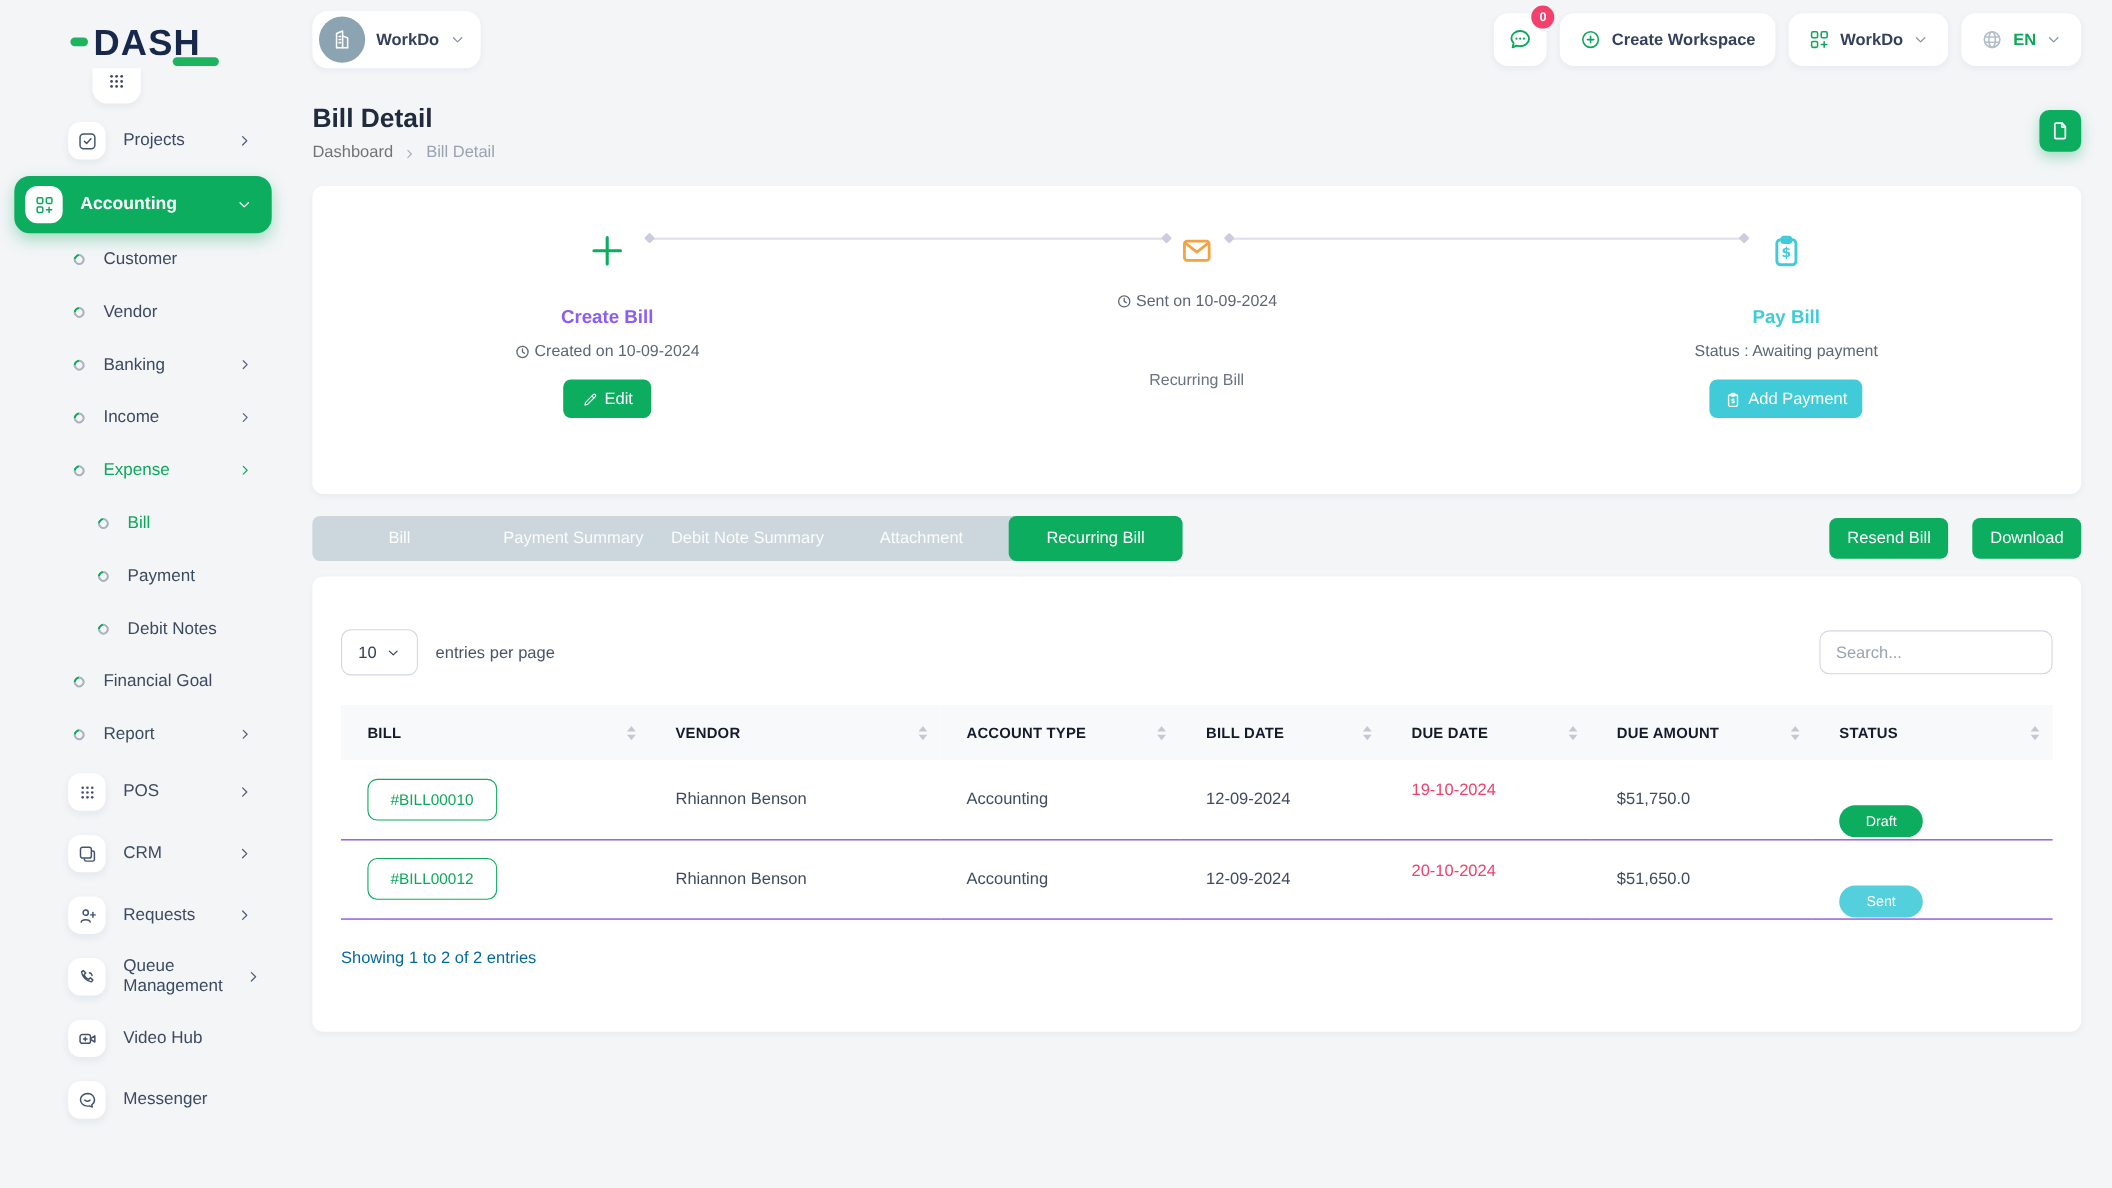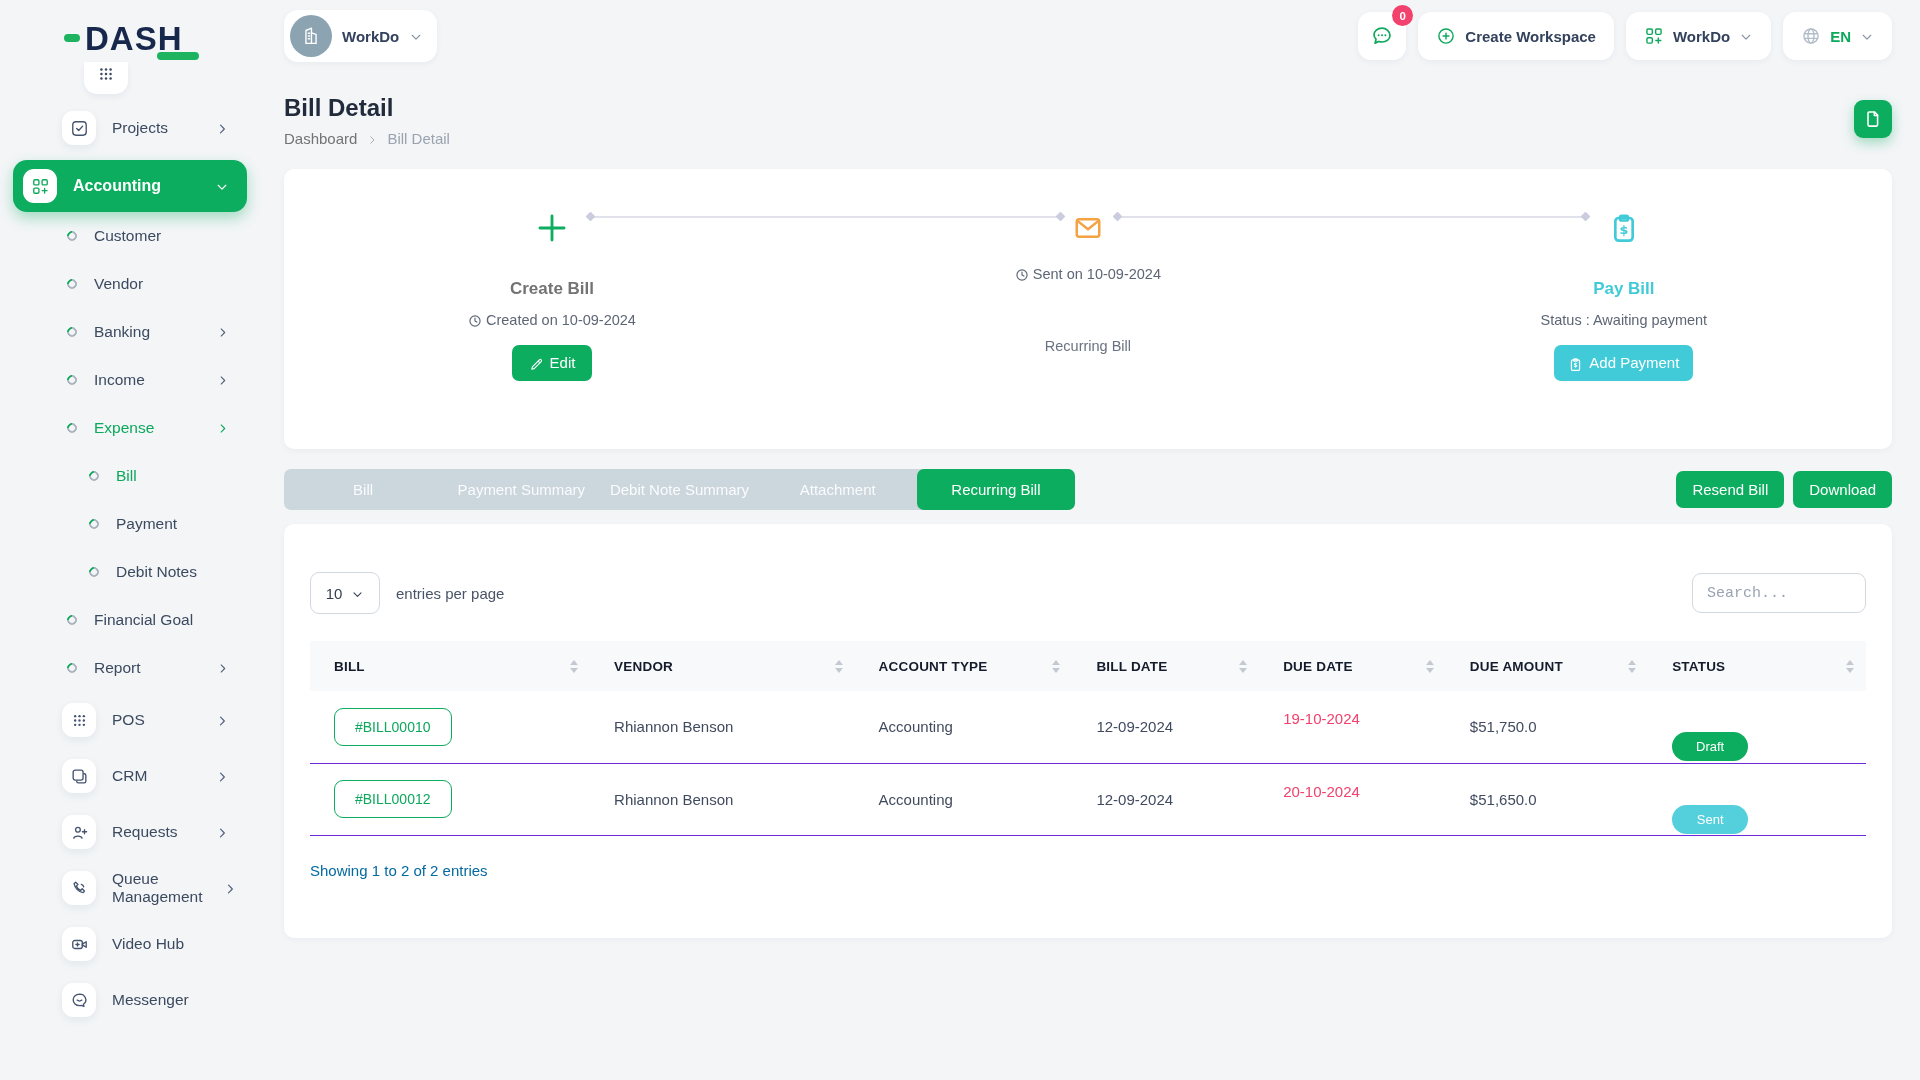--- a/index.html
+++ b/index.html
@@ -61,44 +61,44 @@
   .tl-card { position:relative; margin-top:22px; height:280px; background:#fff; border-radius:10px; box-shadow:0 2px 6px rgba(32,50,80,.04); padding-top:34px; }
   .tl-row { display:flex; }
   .tl-step { width:33.33%; text-align:center; }
   .tl-ico { height:50px; display:flex; align-items:center; justify-content:center; }
   .t-line { position:absolute; top:47px; height:2px; background:#e0e1eb; }
   .t-line::before, .t-line::after { content:""; position:absolute; top:-3px; width:7px; height:7px; background:#cbcdde; transform:rotate(45deg); border-radius:1px; }
   .t-line::before { left:-3px; } .t-line::after { right:-3px; }
   .t-line1 { left:19%; width:29.3%; }
   .t-line2 { left:51.8%; width:29.2%; }
   .tl-title { margin-top:26px; font-size:17px; font-weight:700; }
-  .tl-title.green { color:#737373; } .tl-title.orange { color:#f5a243; } .tl-title.cyan { color:#41cbd8; }
+  .tl-title.green { color:#8b5cf6; } .tl-title.orange { color:#f5a243; } .tl-title.cyan { color:#41cbd8; }
   .tl-sub { margin-top:13px; font-size:14.5px; color:#5d6675; display:flex; align-items:center; justify-content:center; gap:4px; }
   .tl-btnrow { margin-top:17px; }
   .btn { display:inline-flex; align-items:center; gap:6px; border:none; border-radius:7px; color:#fff; font-size:15px; font-family:inherit; cursor:pointer; }
   .btn-edit { background:#0cad5f; padding:9px 17px; }
   .btn-pay { background:#41cbd8; padding:9px 14px; }
   .tl-note { margin-top:56px; font-size:14.5px; color:#6a7382; }
 
   
   .tabs-row { margin-top:20px; display:flex; justify-content:space-between; align-items:center; }
   .tabs { display:flex; width:791px; background:#ccd6dd; border-radius:7px; height:41px; }
   .tab { flex:1; display:flex; align-items:center; justify-content:center; font-size:15px; color:rgba(255,255,255,.92); cursor:pointer; }
   .tab.active { background:#0cad5f; border-radius:7px; color:#fff; }
-  .tabs-actions { display:flex; gap:9px; }
+  .tabs-actions { display:flex; gap:22px; }
   .btn-action { background:#0cad5f; padding:10px 16px; font-size:15px; }
 
   
   .tbl-card { margin-top:14px; height:414px; background:#fff; border-radius:10px; box-shadow:0 2px 6px rgba(32,50,80,.04); padding:26px; }
   .tbl-controls { margin-top:22px; display:flex; align-items:center; justify-content:space-between; }
   .ctrl-left { display:flex; align-items:center; gap:16px; }
   .select-box { width:70px; height:42px; border:1px solid #d2d8e0; border-radius:9px; background:#fff; display:flex; align-items:center; justify-content:center; gap:9px; font-size:15px; color:#333f52; cursor:pointer; }
   .select-box .chev { color:#333f52; }
   .ctrl-label { font-size:15px; color:#4a5468; }
-  .search-input { width:174px; height:40px; border:1px solid #d2d8e0; border-radius:9px; padding:0 14px; font-size:15px; color:#333f52; font-family:Liberation Mono, monospace; outline:none; background:#fff; }
+  .search-input { width:212px; height:40px; border:1px solid #d2d8e0; border-radius:9px; padding:0 14px; font-size:15px; color:#333f52; font-family:Liberation Sans, sans-serif; outline:none; background:#fff; }
   .search-input::placeholder { color:#9aa3b2; }
 
   table.grid { margin-top:27px; width:100%; border-collapse:collapse; table-layout:fixed; }
   .grid thead tr { background:#f8f9fb; height:50px; }
   .grid th { font-size:13.5px; font-weight:700; color:#141c2c; text-align:left; padding:0 12px 0 24px; letter-spacing:.2px; }
   .th-in { display:flex; align-items:center; justify-content:space-between; }
   .sort { display:inline-flex; flex-direction:column; gap:3px; }
   .sort i { width:0; height:0; border-left:4px solid transparent; border-right:4px solid transparent; }
   .sort .up { border-bottom:5px solid #c3c9d3; }
   .sort .dn { border-top:5px solid #c3c9d3; }

